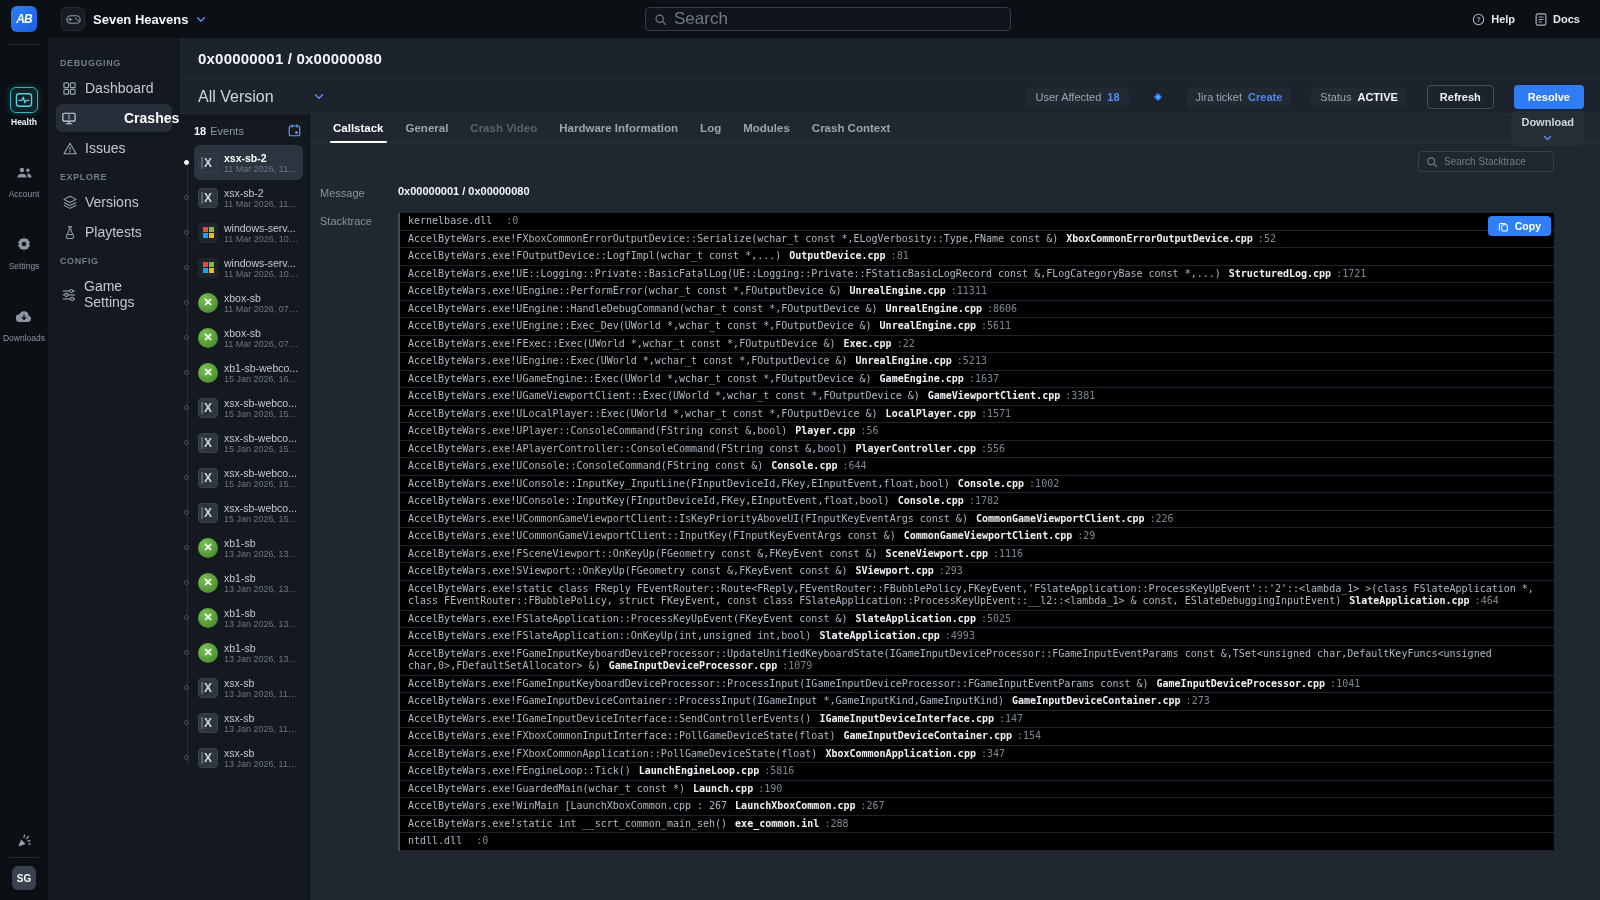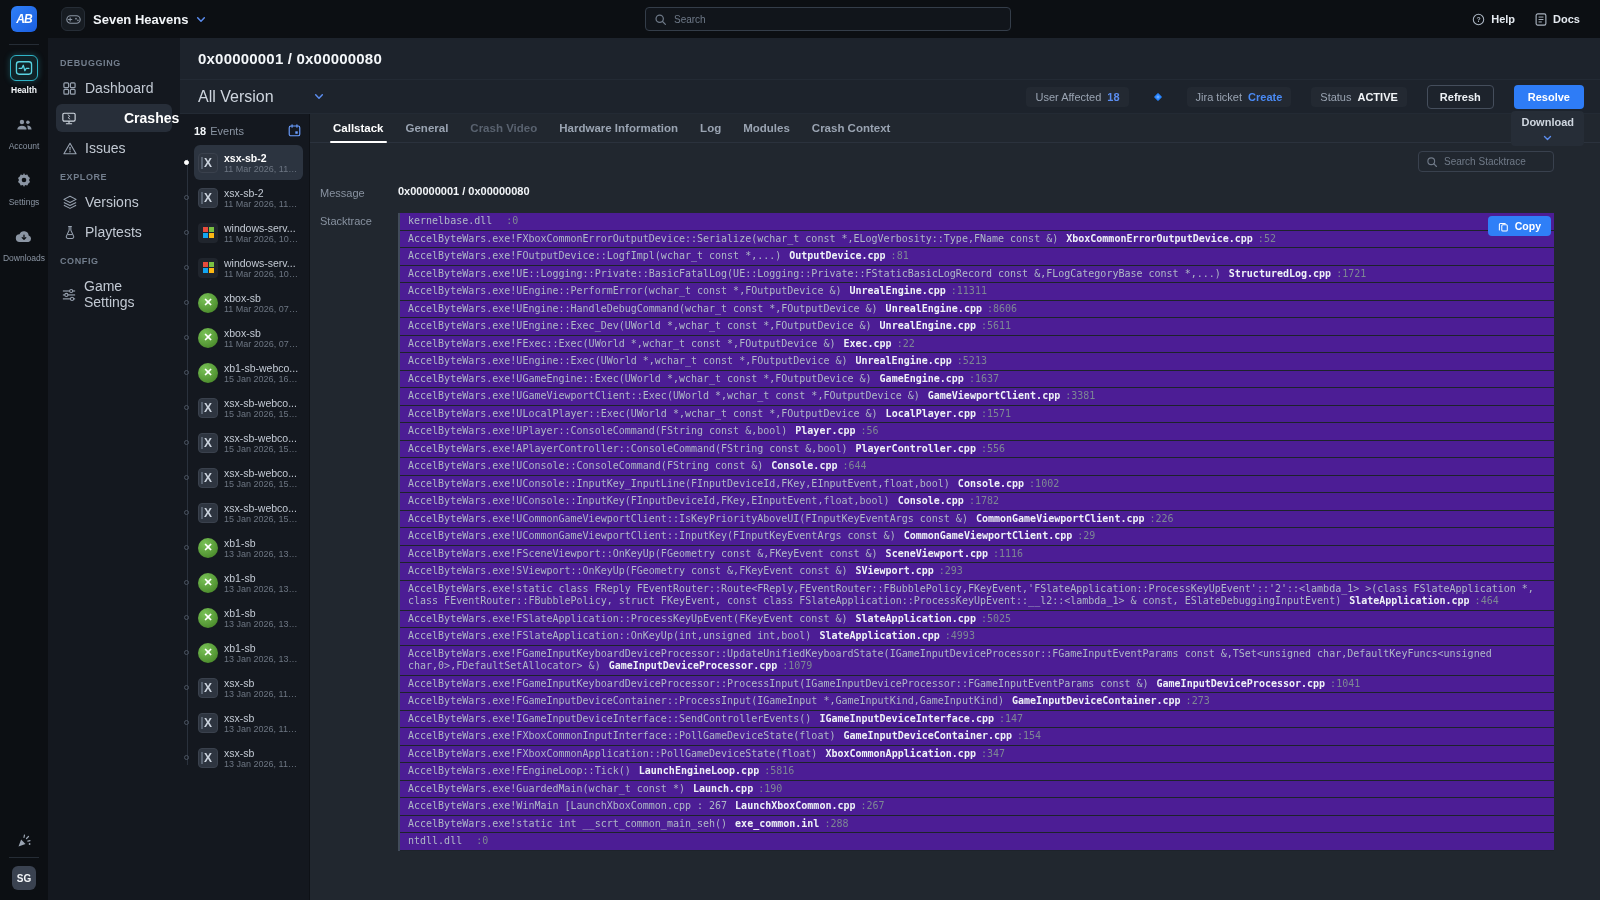--- a/index.html
+++ b/index.html
@@ -12,32 +12,32 @@
   .logo { width:26px; height:26px; margin-left:11px; border-radius:6px;
           background:linear-gradient(135deg,#2f7ff7,#1b5fe0); color:#fff; font-weight:bold; font-style:italic;
           font-size:12px; display:flex; align-items:center; justify-content:center; letter-spacing:-1px; }
   .game-sel { display:flex; align-items:center; gap:8px; margin-left:24px; cursor:pointer; }
   .game-icon-box { width:24px; height:24px; border-radius:6px; background:#171c22; border:1px solid #262d36;
                    display:flex; align-items:center; justify-content:center; color:#8b95a3; }
   .game-name { color:#f2f5f8; font-weight:bold; font-size:13px; }
   .chev { color:#5b8def; display:inline-flex; }
   .top-search { position:absolute; left:645px; top:7px; width:366px; height:24px; border:1px solid #343d49;
                 border-radius:4px; background:#11151b; display:flex; align-items:center; padding:0 8px; gap:7px; color:#6e7988; }
-  .top-search input { background:transparent; border:none; outline:none; color:#aeb7c2; font-size:10px; width:100%; }
+  .top-search input { background:transparent; border:none; outline:none; color:#aeb7c2; font-size:17px; width:100%; }
   .top-search input::placeholder { color:#6e7988; }
   .topbar-right { margin-left:auto; display:flex; align-items:center; gap:20px; padding-right:20px; }
   .top-link { display:flex; align-items:center; gap:6px; color:#e4e9ef; font-size:11px; font-weight:bold; cursor:pointer; }
   .top-link .ic { color:#aab4c0; display:inline-flex; }
 
   .app-body { flex:1; display:flex; min-height:0; }
 
   
   .rail { width:48px; background:#0c0f13; display:flex; flex-direction:column; align-items:center; padding-top:2px; flex:0 0 48px; }
   .rail-divider { width:30px; height:1px; background:#252c35; margin:4px 0 10px; }
-  .rail-item { display:flex; flex-direction:column; align-items:center; gap:4px; margin-bottom:16px; cursor:pointer; }
+  .rail-item { display:flex; flex-direction:column; align-items:center; gap:4px; margin-bottom:16px; cursor:pointer;margin-top:32px; }
   .rail-item .ric { width:28px; height:26px; display:flex; align-items:center; justify-content:center; color:#8b95a3; }
   .rail-item.active .ric { border:1px solid #2fb3c6; border-radius:6px; background:rgba(47,179,198,.12);
                            box-shadow:0 0 6px rgba(47,179,198,.35); color:#59d3e2; }
   .rail-label { font-size:8.5px; color:#8b95a3; }
   .rail-item.active .rail-label { color:#f2f5f8; font-weight:bold; }
   .rail-spacer { flex:1; }
   .rail-bottom { display:flex; flex-direction:column; align-items:center; padding-bottom:10px; }
   .horn { color:#9aa4b2; margin-bottom:8px; cursor:pointer; }
   .rail-divider2 { width:30px; height:1px; background:#252c35; margin-bottom:8px; }
   .avatar { width:24px; height:24px; border-radius:6px; background:#3a4250; color:#f2f5f8; font-size:10px; font-weight:bold;
@@ -109,21 +109,21 @@
   .panel-content { flex:1; overflow:hidden; padding:8px 46px 0 10px; position:relative; }
   .stack-search { position:absolute; top:8px; right:46px; width:136px; height:21px; border:1px solid #39414e; border-radius:4px;
                   display:flex; align-items:center; gap:6px; padding:0 7px; color:#707a88; background:transparent; }
   .stack-search input { background:transparent; border:none; outline:none; width:100%; color:#aeb7c2; font-size:10px; }
   .stack-search input::placeholder { color:#707a88; }
   .kv-row { display:flex; margin-top:14px; }
   .kv-label { width:78px; flex:0 0 78px; color:#8892a0; font-size:11px; padding-top:2px; }
   .kv-value { color:#f2f5f8; font-size:11px; font-weight:600; }
   .stack-row { margin-top:14px; align-items:flex-start; }
   .stack-block { flex:1; min-width:0; border-left:2px solid #414b5a; position:relative; }
-  .frame { background:#4c1d95; border-bottom:1px solid #1d232b; padding:2px 8px;
+  .frame { background:#000000; border-bottom:1px solid #1d232b; padding:2px 8px;
            font-family:"DejaVu Sans Mono", monospace; font-size:10px; line-height:12.5px; color:#aeb9c6; }
   .frame .file { color:#eef2f7; font-weight:bold; margin-left:8px; }
   .frame .ln { color:#7d8794; margin-left:5px; }
   .frame.module-only .ln { margin-left:14px; }
   .btn-copy { position:absolute; top:3px; right:3px; background:#2f7ff7; border:none; border-radius:4px; color:#fff;
               font-size:10.5px; font-weight:bold; padding:4px 10px; display:flex; align-items:center; gap:6px; cursor:pointer;
               font-family:"Liberation Sans", sans-serif; z-index:2; }
   svg { display:block; }
 </style>
 </head>

